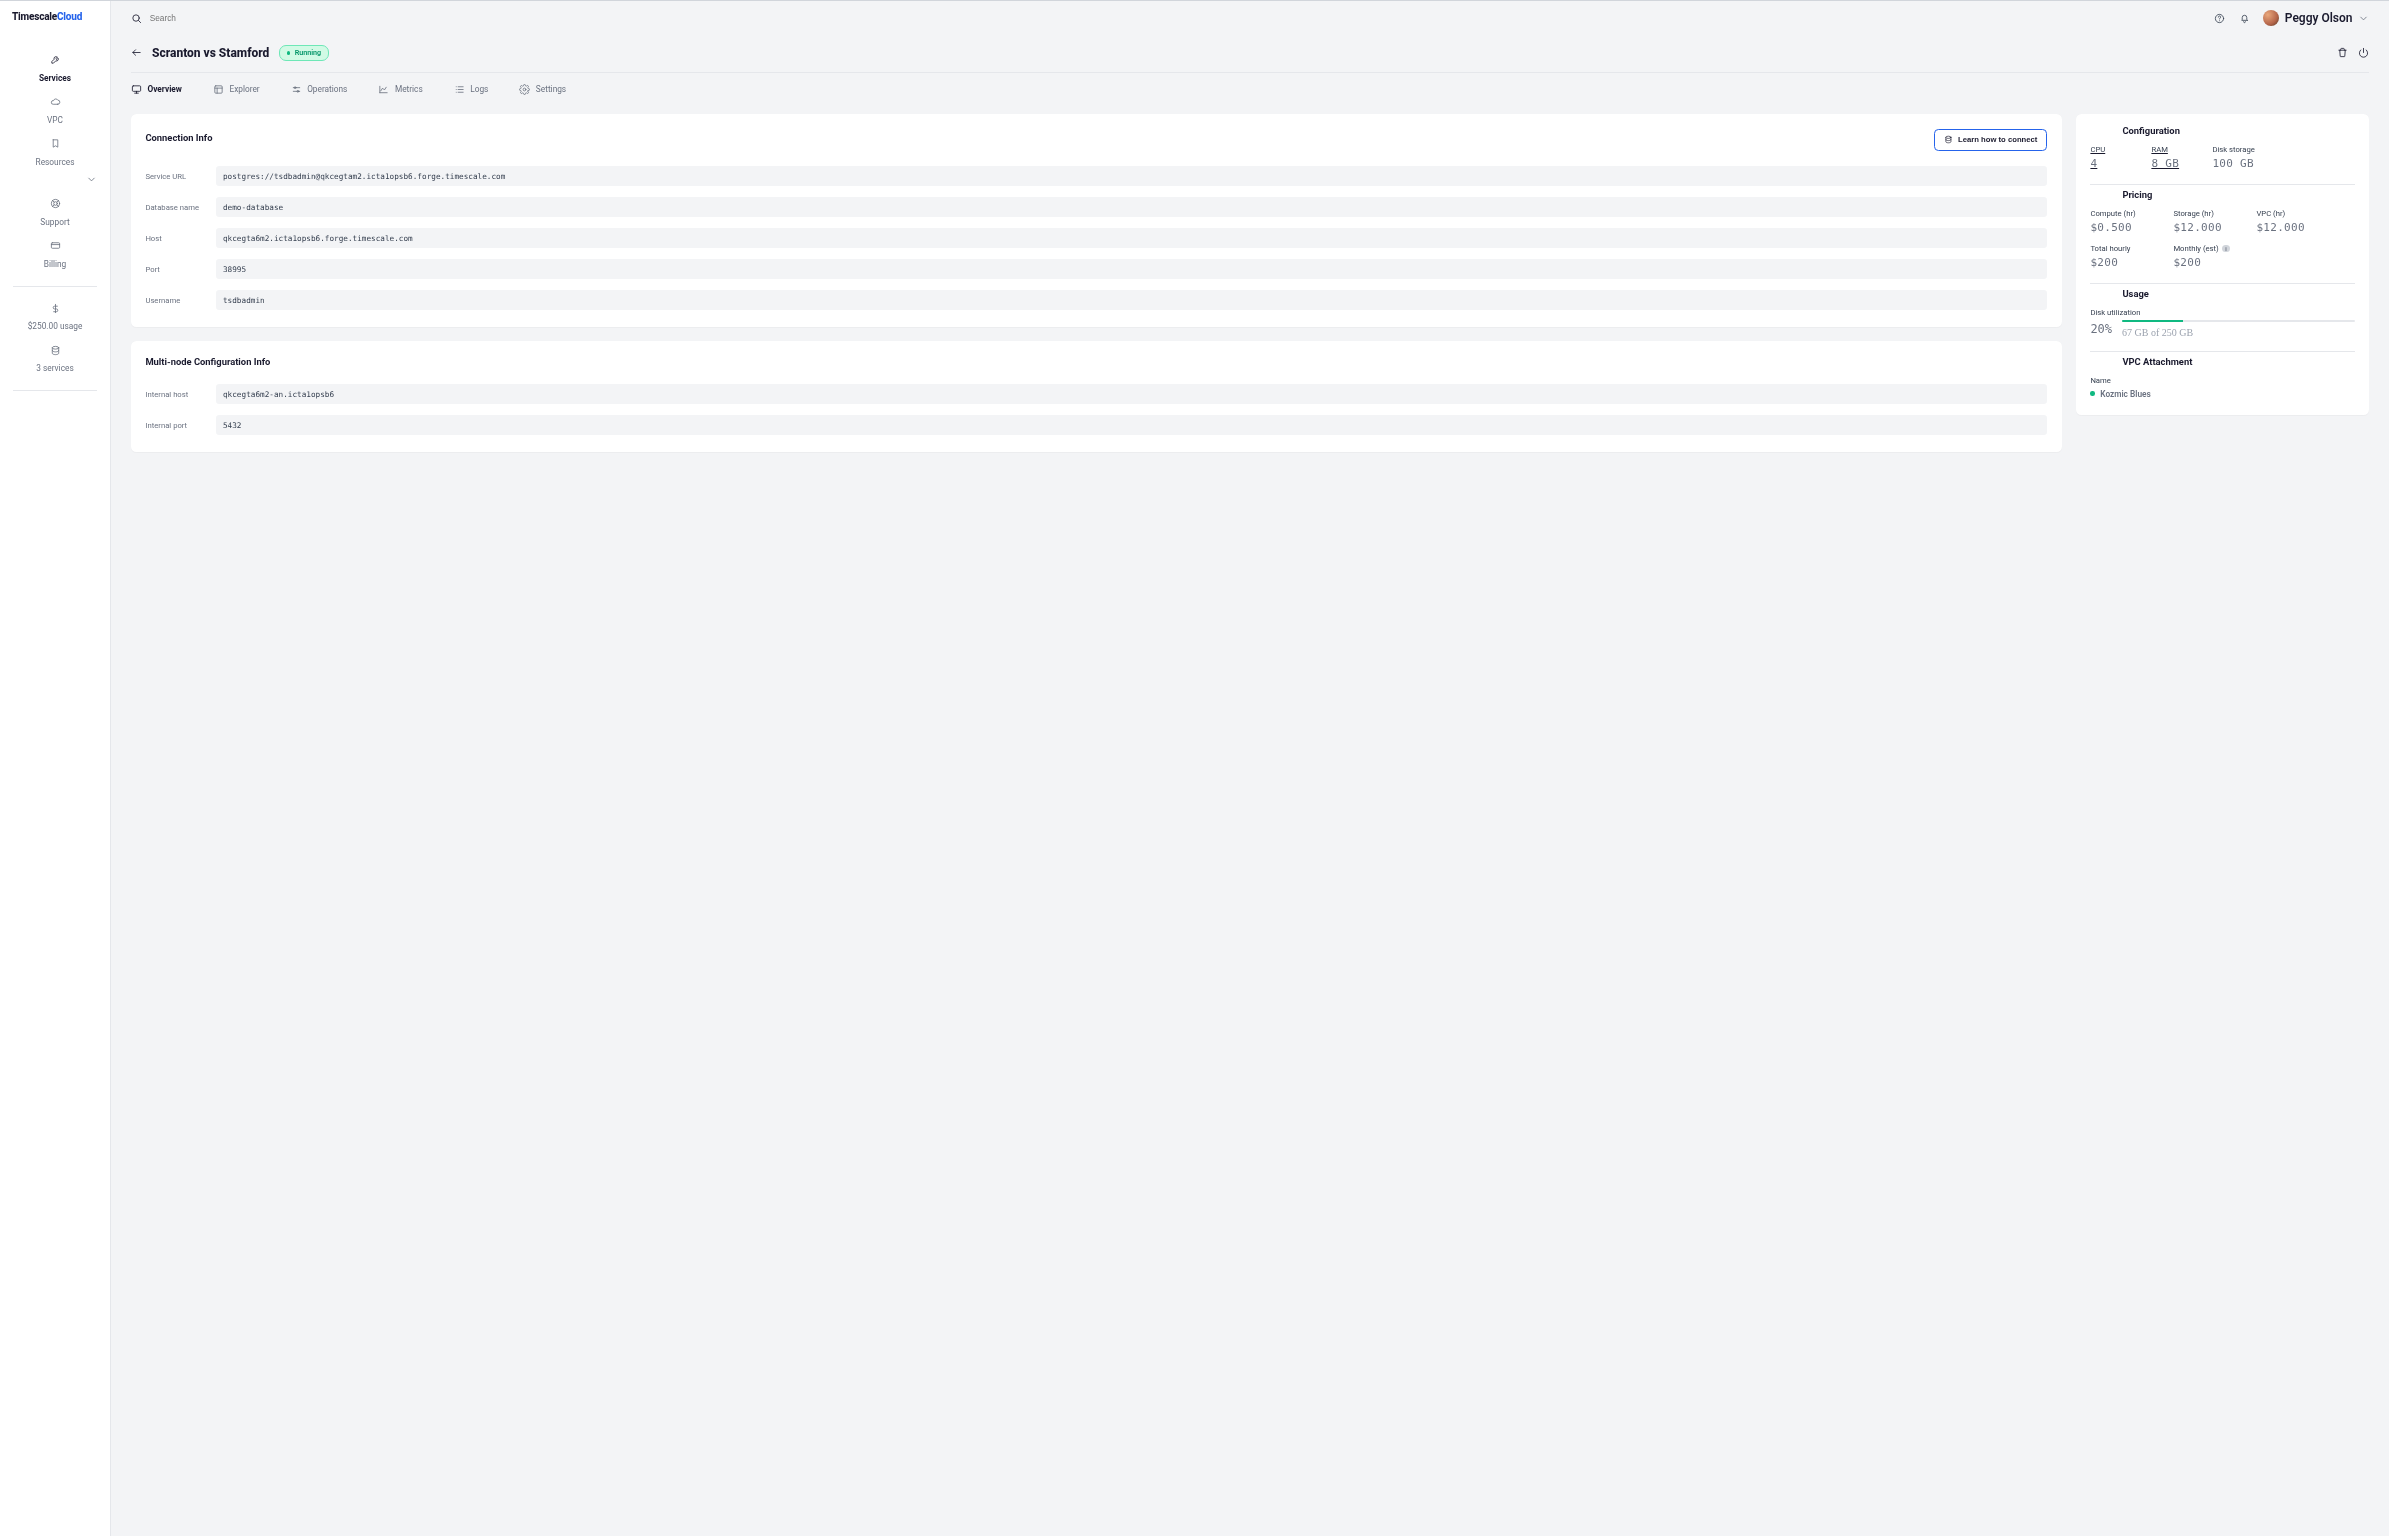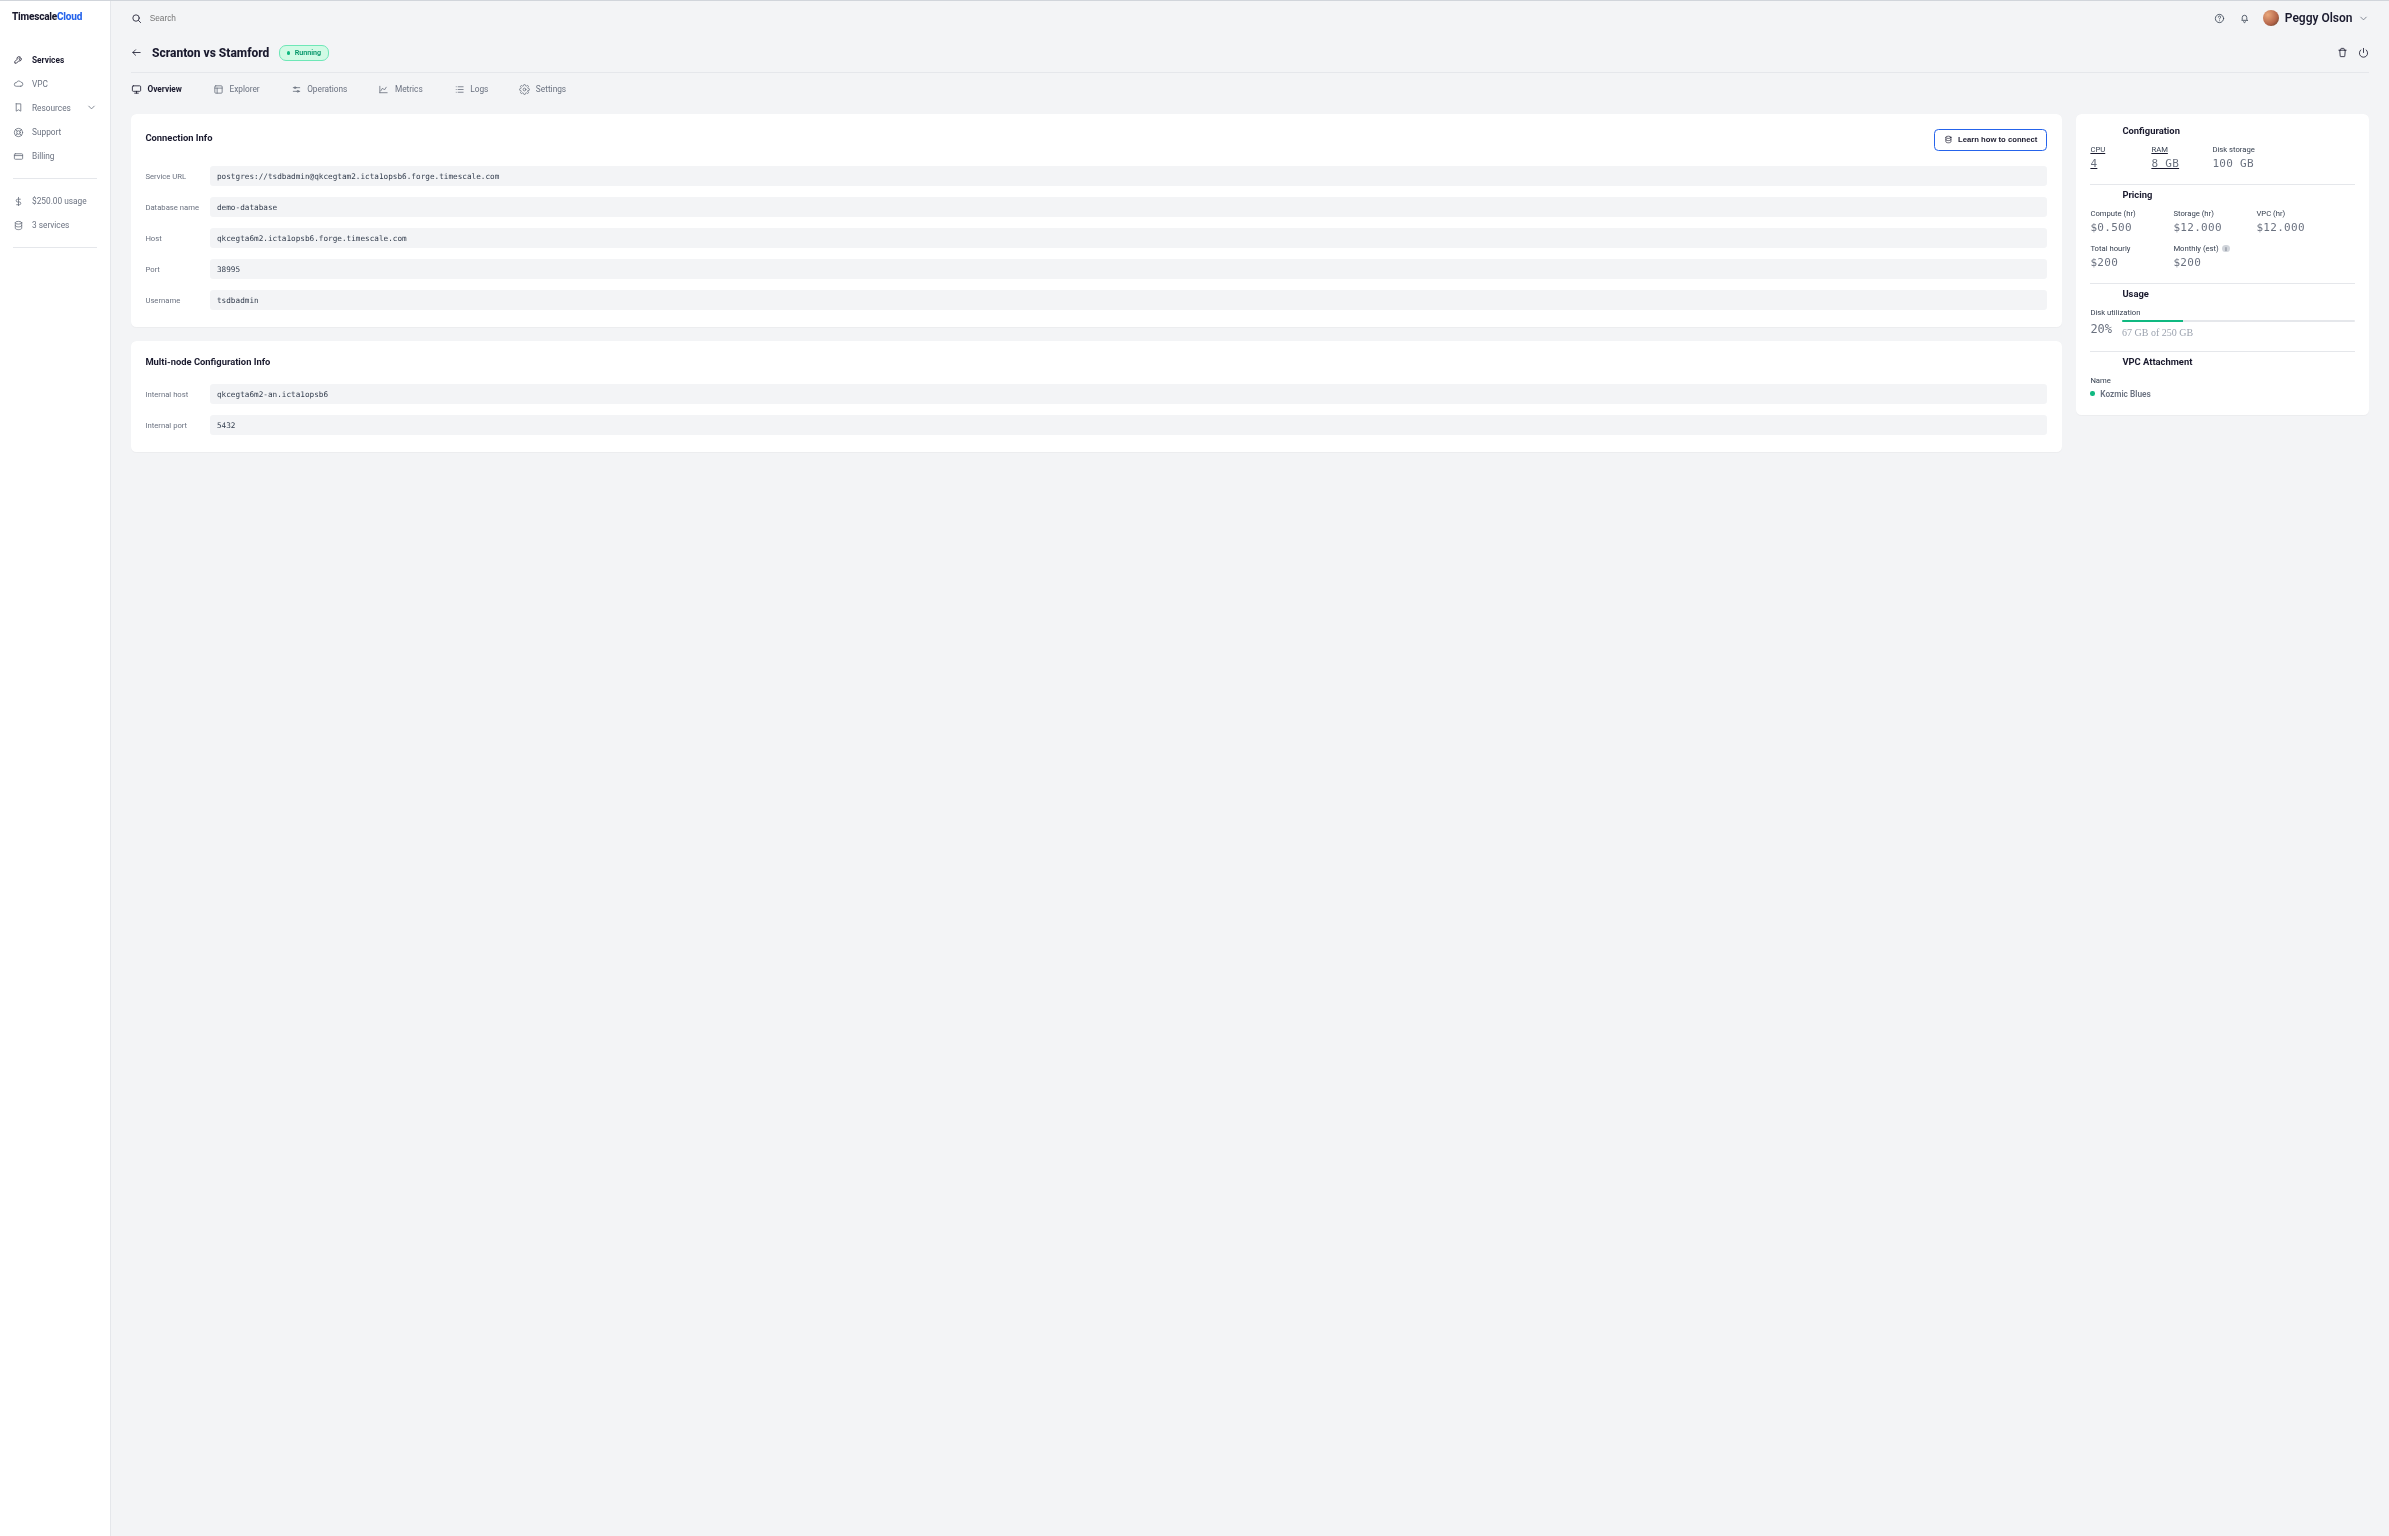--- a/index.html
+++ b/index.html
@@ -28,20 +28,21 @@
 .logo .tc2 { color: #2563eb; }
 .nav { padding: 15.5px 0 0 0; }
 .nav-item {
   display: flex;
   align-items: center;
   gap: 7.7px;
   padding: 6.6px 13.3px;
   color: #6b7280;
   cursor: pointer;
   font-size: 8.3px;
+  flex-direction: column;
 }
 .nav-item.active { color: #1a1a2e; font-weight: 700; }
 .nav-item .chev { margin-left: auto; }
 .nav-sep {
   height: 0.6px;
   background: #e5e7eb;
   margin: 10px 13.3px;
 }
 .icon { width: 11px; height: 11px; display: inline-flex; align-items: center; justify-content: center; flex-shrink:0; }
 .icon svg { width: 11px; height: 11px; stroke: currentColor; fill: none; stroke-width: 1.8; stroke-linecap: round; stroke-linejoin: round; }
@@ -128,21 +129,21 @@
   display: inline-flex; align-items: center; gap: 5.5px;
   border: 0.8px solid #2563eb;
   color: #1a1a2e;
   background: #fff;
   border-radius: 4.4px;
   padding: 5.5px 8.8px;
   font-weight: 700;
   font-size: 7.7px;
   cursor: pointer;
 }
-.kv { display: flex; align-items: center; gap: 0; margin-bottom: 11px; }
+.kv { display: flex; align-items: center; gap: 6px; margin-bottom: 11px; }
 .kv:last-child { margin-bottom: 0; }
 .kv-label { width: 65px; color: #6b7280; font-size: 7.7px; flex-shrink: 0; }
 .kv-val {
   flex: 1;
   background: #f3f4f6;
   border-radius: 3.3px;
   padding: 5.5px 6.6px;
   font-family: ui-monospace, "SFMono-Regular", Menlo, Consolas, monospace;
   font-size: 7.7px;
   color: #374151;

